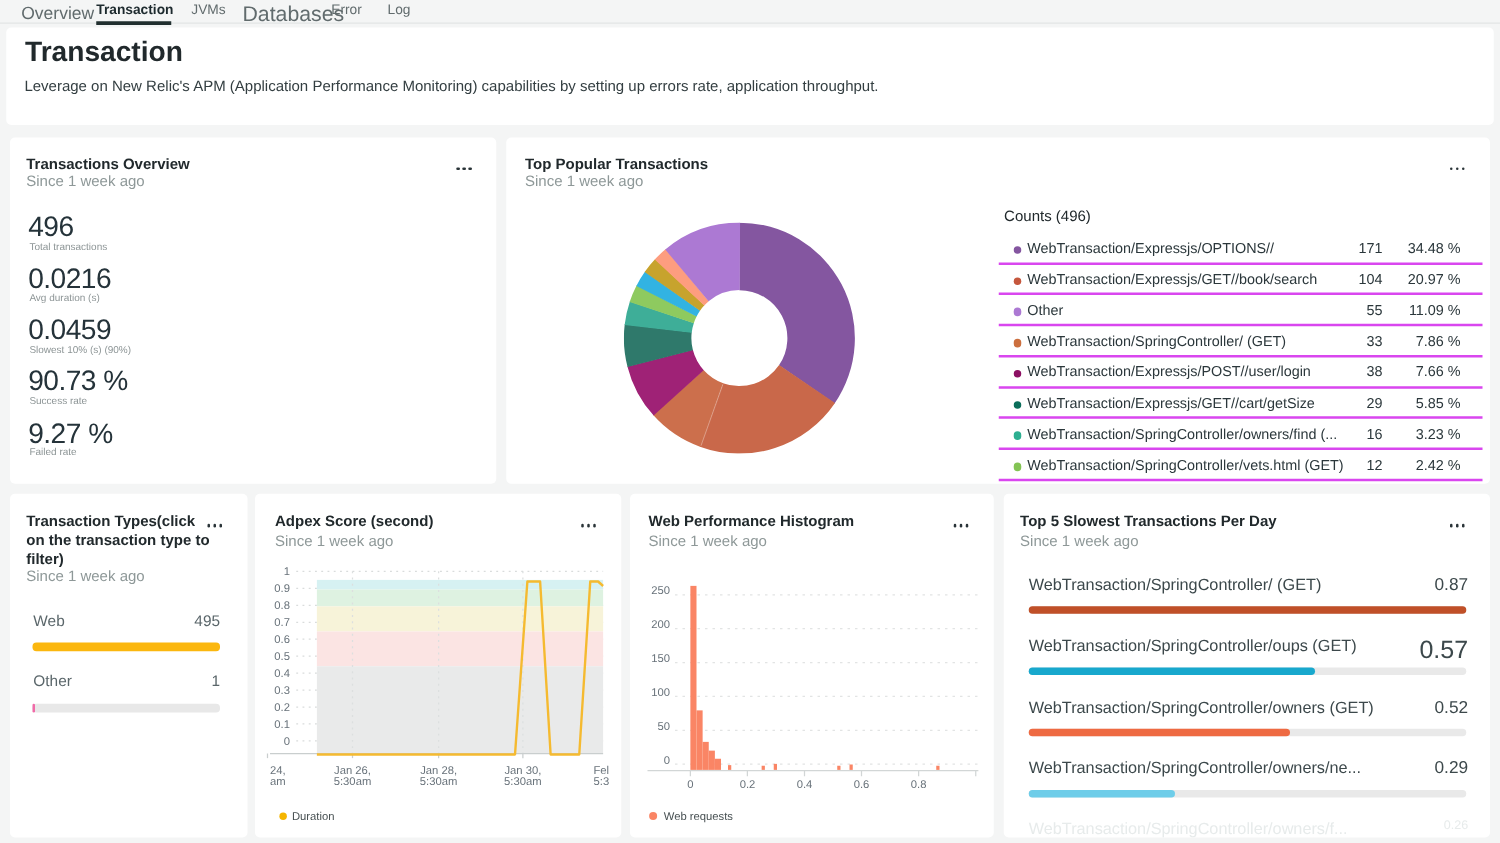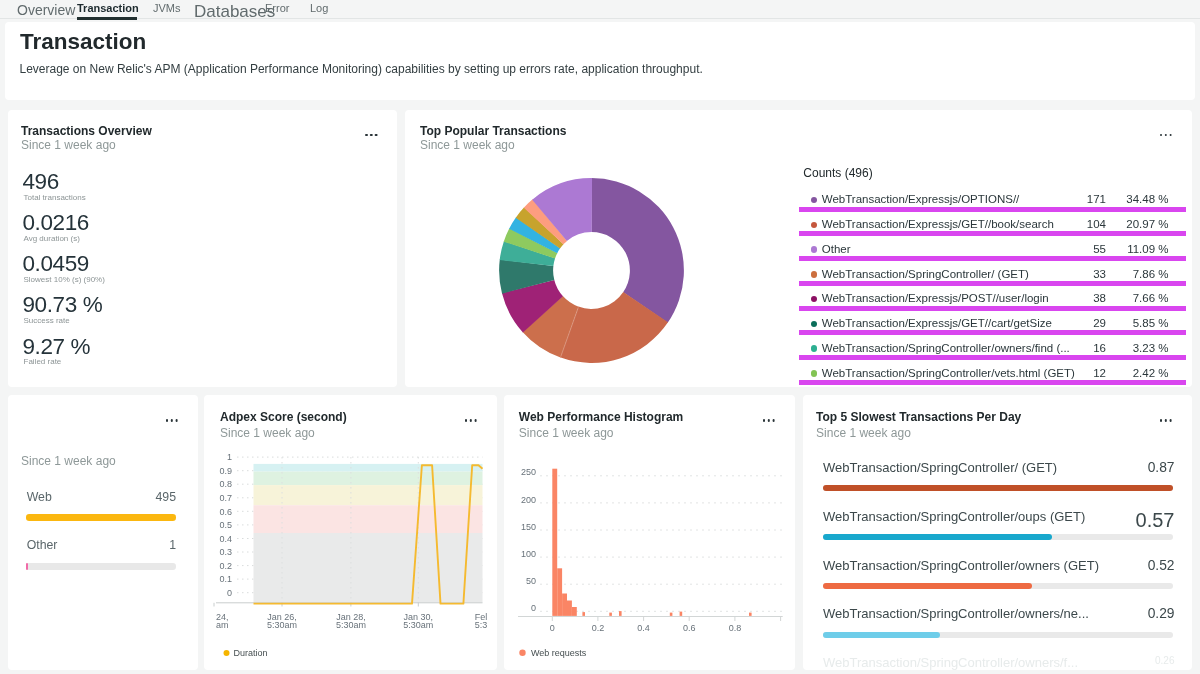--- a/index.html
+++ b/index.html
@@ -5,21 +5,21 @@
 *{margin:0;padding:0;box-sizing:border-box}
 html,body{width:1200px;height:674px;overflow:hidden;background:#f4f5f5;font-family:"Liberation Sans",sans-serif;-webkit-font-smoothing:antialiased}
 svg text{font-family:"Liberation Sans",sans-serif}
 .abs{position:absolute}
 .card{position:absolute;background:#fff;border-radius:4px;overflow:hidden}
 .ptitle{position:absolute;font-size:12px;font-weight:700;color:#21292c;line-height:14.7px}
 .psub{position:absolute;font-size:12px;color:#8e9898;line-height:14px}
 .dots{position:absolute;width:2.4px;height:2.4px;border-radius:50%;background:#2a3438;box-shadow:4.8px 0 0 #2a3438,9.6px 0 0 #2a3438}
 .metv{position:absolute;font-size:22.5px;color:#25333a;letter-spacing:-0.4px}
 .metl{position:absolute;font-size:8px;color:#8d9596}
-.lrow{position:absolute;left:799px;width:387px;height:25px;border-bottom:5px solid #d946ef}
+.lrow{position:absolute;left:799px;width:387px;height:25px;border-bottom:2px solid #d946ef}
 .ldot{position:absolute;left:11.5px;top:10.3px;width:6.6px;height:6.6px;border-radius:50%}
 .lname{position:absolute;left:22.5px;top:6.8px;font-size:11.5px;color:#2b373b;white-space:nowrap}
 .lcnt{position:absolute;right:80.3px;top:6.8px;font-size:11.5px;color:#2b373b}
 .lpct{position:absolute;right:17.8px;top:6.8px;font-size:11.5px;color:#2b373b}
 </style>
 </head>
 <body>
 <div class="abs" style="left:0;top:0;width:1200px;height:19px;background:#f4f5f5;border-bottom:1px solid #e2e5e5"></div>
 <div class="abs" style="left:17px;top:1.5px;font-size:14px;color:#616b6d">Overview</div>
 <div class="abs" style="left:77px;top:1.5px;font-size:11px;color:#1d2a2e;font-weight:700">Transaction</div>
@@ -113,20 +113,21 @@
   </div>
   <div class="lrow" style="left:394px;top:250.25px">
     <span class="ldot" style="background:#83c454"></span>
     <span class="lname">WebTransaction/SpringController/vets.html (GET)</span>
     <span class="lcnt">12</span>
     <span class="lpct">2.42 %</span>
   </div>
 </div>
 
 <div class="card" style="left:8px;top:394.7px;width:190px;height:275.6px">
+  <div class="ptitle" style="left:13px;top:15.5px;width:150px">Transaction Types(click on the transaction type to filter)</div>
   <div class="psub" style="left:13px;top:59.5px">Since 1 week ago</div>
   <div class="dots" style="left:158px;top:24.5px"></div>
   <div class="abs" style="left:18.7px;top:95.6px;font-size:12.3px;color:#5a666a">Web</div>
   <div class="abs" style="right:22px;top:95.6px;font-size:12.3px;color:#5a666a">495</div>
   <div class="abs" style="left:18.3px;top:119.7px;width:149.5px;height:6.4px;border-radius:3.2px;background:#fbb70f"></div>
   <div class="abs" style="left:18.7px;top:143.4px;font-size:12.3px;color:#5a666a">Other</div>
   <div class="abs" style="right:22px;top:143.4px;font-size:12.3px;color:#5a666a">1</div>
   <div class="abs" style="left:18.3px;top:168.5px;width:149.5px;height:6.4px;border-radius:3.2px;background:#e8e8e8"></div>
   <div class="abs" style="left:18.3px;top:168.5px;width:1.6px;height:6.4px;border-radius:1px;background:#f06ba8"></div>
 </div>

